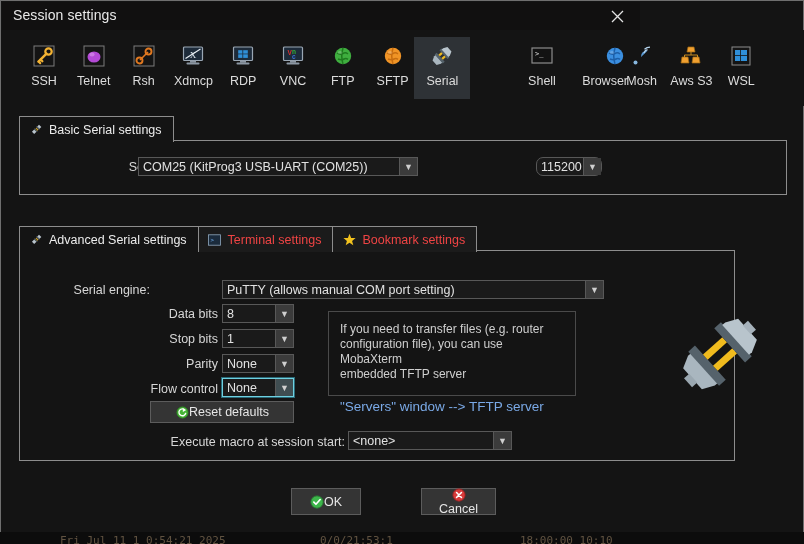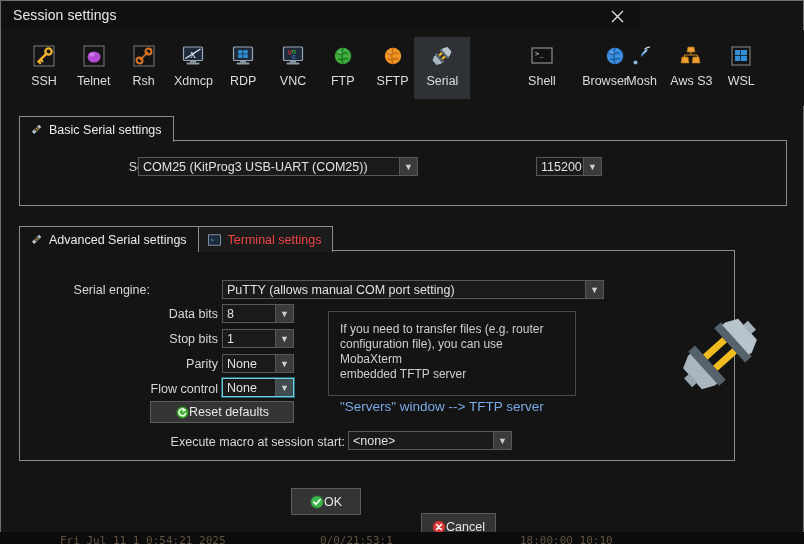--- a/index.html
+++ b/index.html
@@ -402,21 +402,21 @@
               <rect x="11" y="5" width="6" height="5"></rect>
           <rect x="5" y="10.8" width="5.2" height="5.2"></rect>
               <rect x="11" y="10.8" width="6" height="5.2"></rect>
         </g>
       </svg>
         </span>
         <span class="tlabel">WSL</span>
       </div>
     </div>
 
-  <div class="group" id="group-basic" style="left:18px; top:139px; width:768px; height:66px;">
+  <div class="group" id="group-basic" style="left:18px; top:139px; width:768px; height:55px;">
     <div class="grouptabs" style="left:-1px; top:-25px;">
       <div class="gtab active">
         <span class="tabico">
           <svg width="13" height="13" viewBox="0 0 16 16">
             <g transform="rotate(-45 8 8)">
               <rect x="2" y="6" width="4" height="4" fill="#b9c4cc"></rect>
               <rect x="6" y="5.5" width="1.6" height="5" fill="#555f66"></rect>
               <rect x="7.6" y="6.6" width="2.2" height="1.2" fill="#f0b81e"></rect>
               <rect x="7.6" y="8.4" width="2.2" height="1.2" fill="#f0b81e"></rect>
               <rect x="9.8" y="5.5" width="1.6" height="5" fill="#555f66"></rect>
@@ -427,21 +427,21 @@
         <span>Basic Serial settings</span>
       </div>
     </div>
 
     <div class="flabel" style="left:54px; top:19px; width:120px;">Serial port *</div>
     <div class="combo" style="left:118px; top:16px; width:280px;">
       <div class="ctext">COM25  (KitProg3 USB-UART (COM25))</div>
       <div class="carrow">▼</div>
     </div>
 
-    <div class="combo" style="left:516px; top:16px; width:66px;">
+    <div class="combo" style="left:516px; top:16px; width:66px;border-radius:7px;">
       <div class="ctext">115200</div>
       <div class="carrow">▼</div>
     </div>
   </div>
 
   <div class="group" id="group-advanced" style="left:18px; top:249px; width:716px; height:211px;">
 
     <div class="grouptabs" id="adv-tabs" style="left:-1px; top:-25px;">
         <div class="gtab active">
           <span class="tabico">
@@ -460,20 +460,28 @@
         </div>
         <div class="gtab inactive">
           <span class="tabico">
             <svg width="13" height="12" viewBox="0 0 16 14">
       <rect x="0.6" y="0.6" width="14.8" height="12.8" fill="#1b2b3c" stroke="#8fa7bd" stroke-width="1"></rect>
       <text x="3" y="9.5" font-size="7" fill="#6ea9e8" font-family="DejaVu Sans Mono, monospace">&gt;</text>
             </svg>
           </span>
           <span>Terminal settings</span>
         </div>
+        <div class="gtab inactive">
+          <span class="tabico">
+            <svg width="13" height="13" viewBox="0 0 16 16">
+      <path d="M8 1 L10 6 L15.5 6.3 L11.2 9.7 L12.7 15 L8 12 L3.3 15 L4.8 9.7 L0.5 6.3 L6 6 Z" fill="#f2c21e"></path>
+            </svg>
+          </span>
+          <span>Bookmark settings</span>
+        </div>
       </div>
 
     <div class="flabel" style="left:30px; top:32px; width:100px;">Serial engine:</div>
     <div class="combo" style="left:202px; top:29px; width:382px;">
       <div class="ctext">PuTTY   (allows manual COM port setting)</div>
       <div class="carrow">▼</div>
     </div>
 
     <div class="flabel" style="left:90px; top:56px; width:108px;">Data bits</div>
     <div class="combo" style="left:202px; top:53px; width:72px;">
@@ -544,21 +552,21 @@
     <span class="bico">
       <svg width="14" height="14" viewBox="0 0 16 16">
         <circle cx="8" cy="8" r="7" fill="#3cb54a"></circle>
         <circle cx="8" cy="8" r="7" fill="none" stroke="#2a8235" stroke-width="1"></circle>
         <path d="M4.4 8.2 L6.8 10.6 L11.6 5.2" stroke="#ffffff" stroke-width="1.9" fill="none" stroke-linecap="round" stroke-linejoin="round"></path>
       </svg>
     </span>
     <span>OK</span>
   </div>
 
-  <div class="pbtn" style="left:420px; top:512px; width:75px; height:27px;">
+  <div class="pbtn" style="left:420px; top:487px; width:75px; height:27px;flex-direction:column;">
     <span class="bico">
       <svg width="14" height="14" viewBox="0 0 16 16">
         <circle cx="8" cy="8" r="7" fill="#d83a3a"></circle>
         <circle cx="8" cy="8" r="7" fill="none" stroke="#9c2222" stroke-width="1"></circle>
         <path d="M5.2 5.2 L10.8 10.8 M10.8 5.2 L5.2 10.8" stroke="#ffffff" stroke-width="1.8" stroke-linecap="round"></path>
       </svg>
     </span>
     <span>Cancel</span>
   </div>
 

